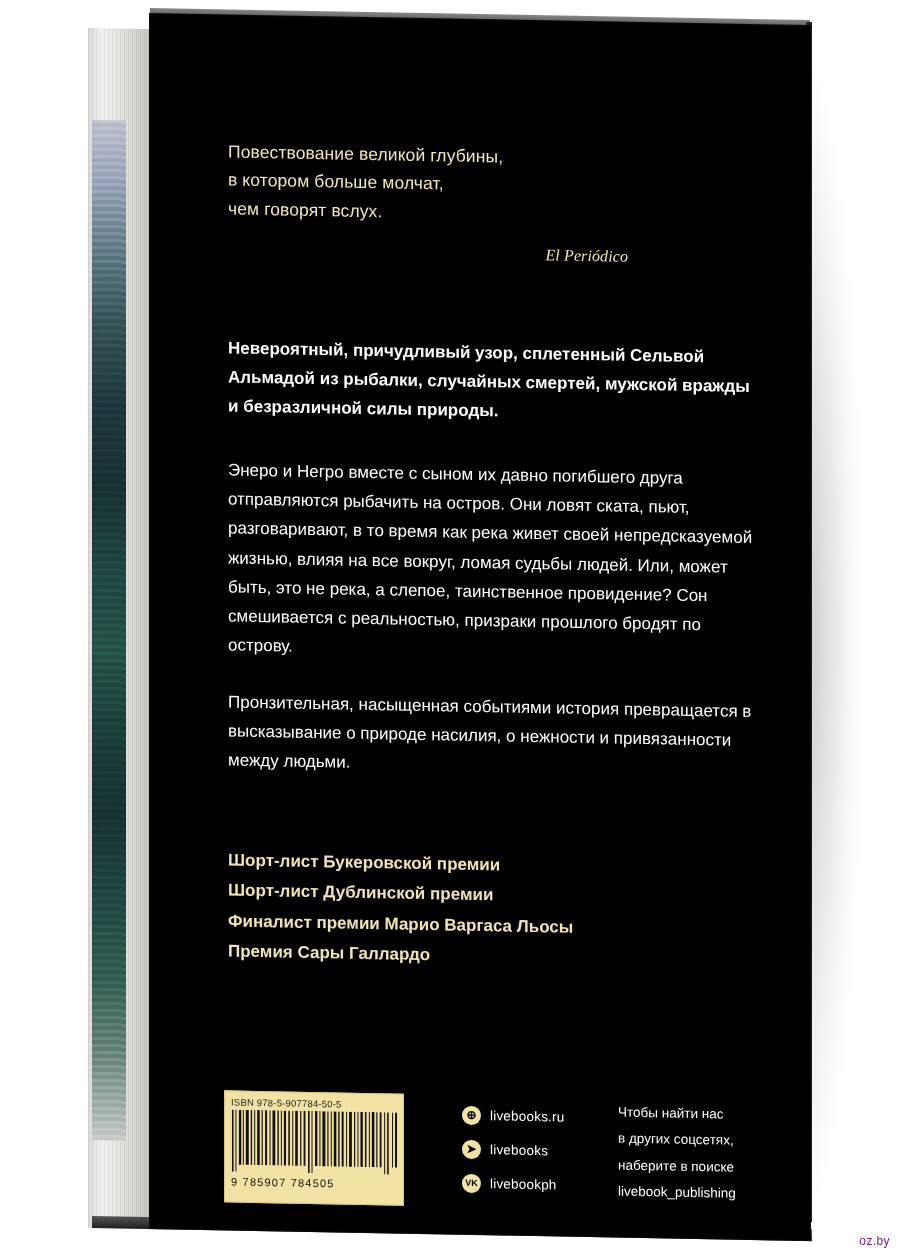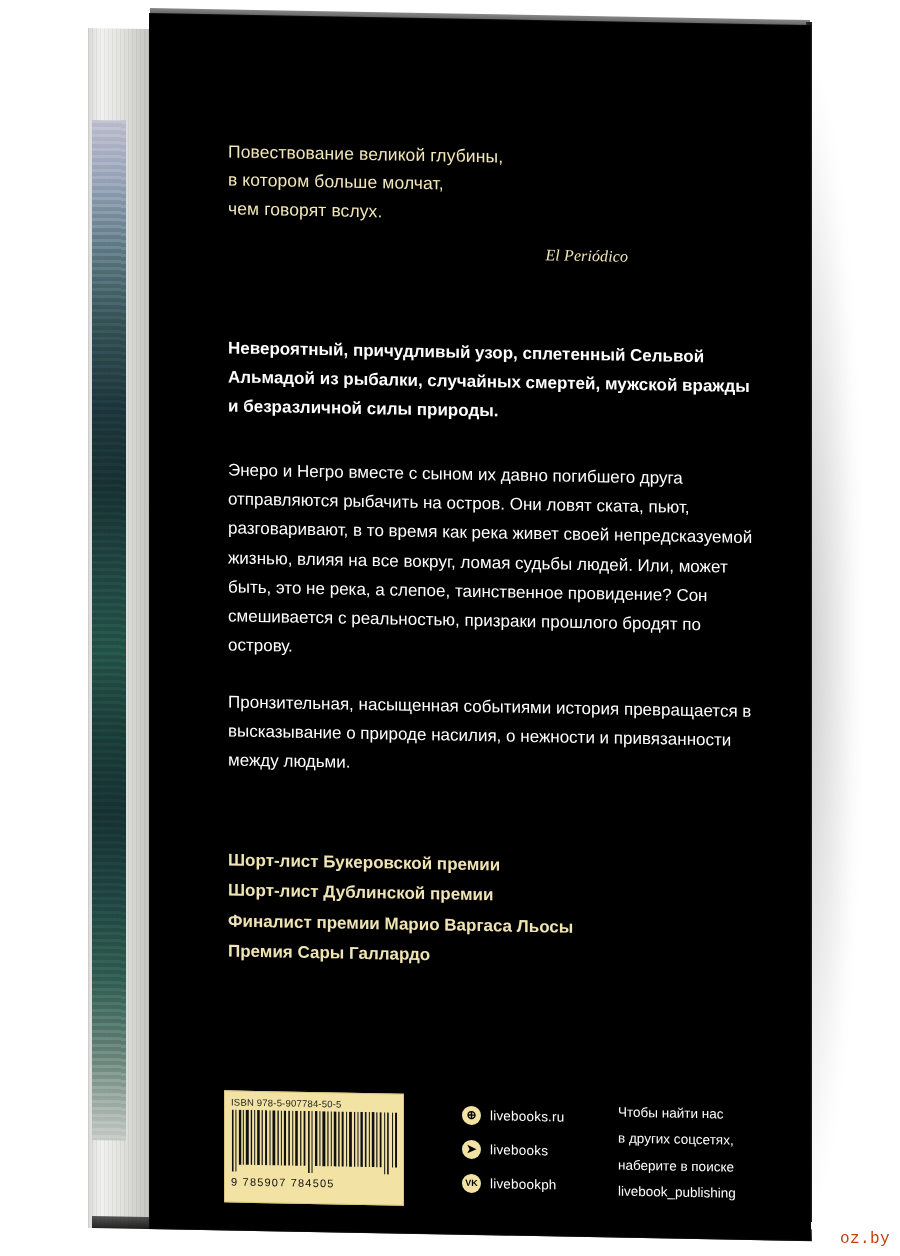--- a/index.html
+++ b/index.html
@@ -264,24 +264,23 @@
     background: linear-gradient(180deg,#3a3a3a,#000);
     transform: skewY(1.05deg);
     transform-origin: top left;
     opacity:.85;
   }
 
   .watermark {
     position: absolute;
     right: 10px;
     bottom: 8px;
-    font-size: 16px;
-    color: #c2410c;
+    font-size: 12px;
+    color: #701a75;
     letter-spacing: .4px;
-    font-family: Liberation Mono, monospace;
   }
 </style>
 </head>
 <body>
 
 <div id="stage">
 
   <div class="drop-shadow"></div>
   <div class="pages"></div>
   <div class="inner-strip"></div>

